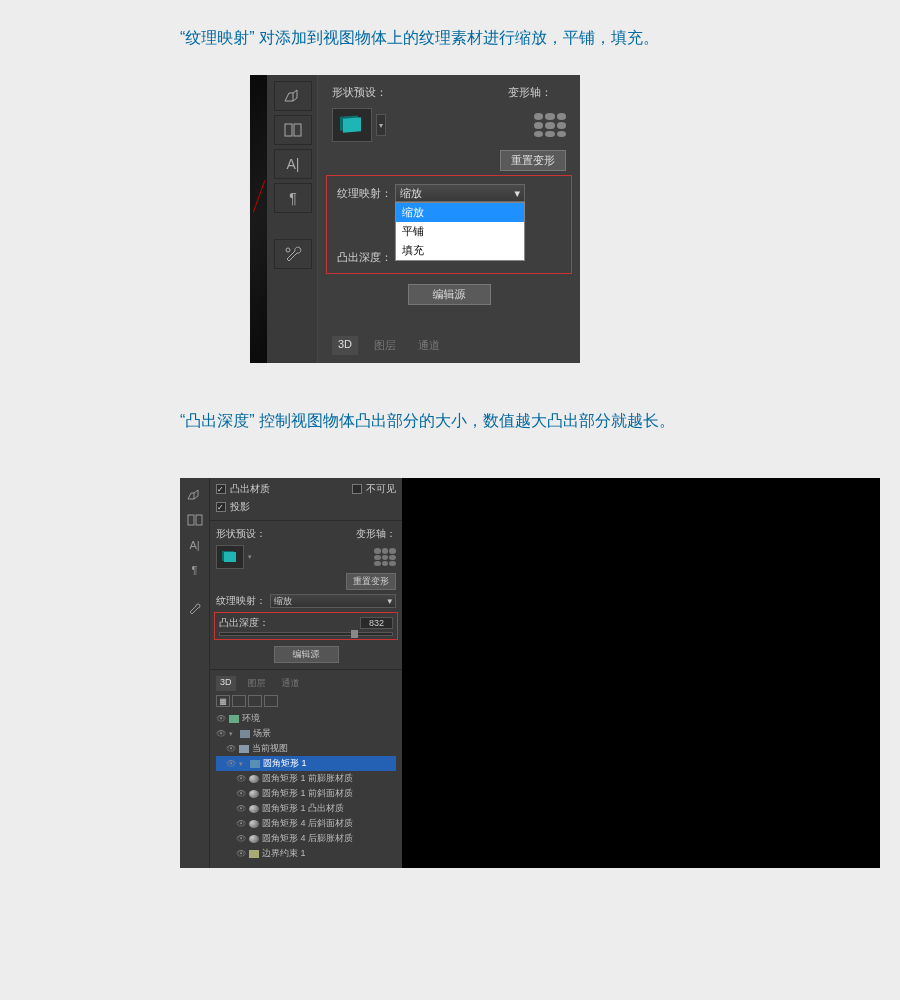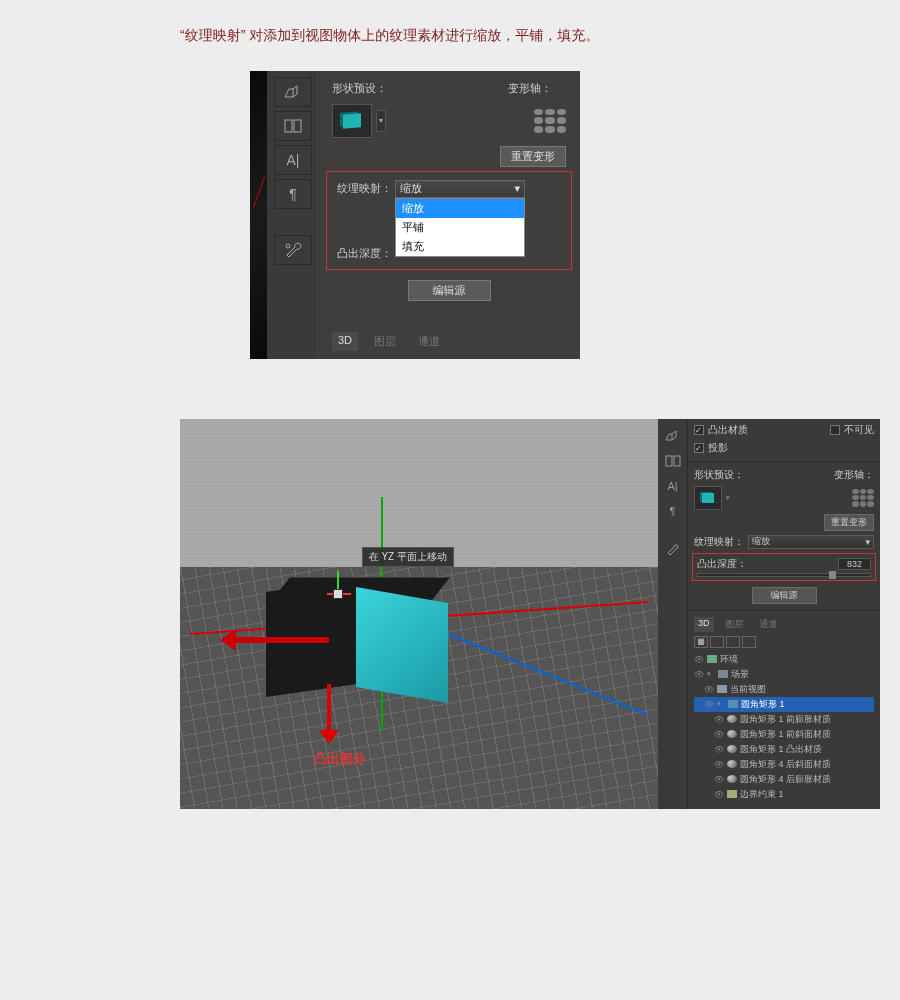--- a/index.html
+++ b/index.html
@@ -1,18 +1,18 @@
 <!DOCTYPE html>
 <html><head>
 <meta charset="utf-8">
 <style>
 * { margin: 0; padding: 0; box-sizing: border-box; }
 body { background: #ededed; font-family: "Microsoft YaHei", sans-serif; width: 900px; }
 .content { padding: 20px 110px 20px 180px; }
-.para { font-size: 14px; line-height: 2.2; color: #7f1d1d; margin-bottom: 20px; }
+.para { font-size: 16px; line-height: 2.2; color: #0369a1; margin-bottom: 20px; }
 
 
 .shot1 { width: 330px; height: 288px; margin: 0 0 40px 70px; background: #1a1a1a; position: relative; display: flex; }
 .s1-left { width: 68px; background: #141414; position: relative; }
 .s1-left::after { content:""; position:absolute; right:0; top:0; bottom:0; width:1px; background:#444; }
 .s1-slice { width: 18px; height: 100%; background: linear-gradient(135deg, #0a0a0a 0%, #1a1a1a 50%, #0a0a0a 100%); border-right: 1px solid #3a3a3a; position: relative; overflow: hidden; }
 .s1-slice .redline { position:absolute; width: 200%; height: 1px; background: #b00; top: 42%; left: -50%; transform: rotate(-70deg); }
 .s1-tools { width: 50px; background: #3a3a3a; padding: 6px 0; }
 .tool { width: 38px; height: 30px; margin: 0 auto 4px; background: #3a3a3a; border: 1px solid #2a2a2a; display: flex; align-items: center; justify-content: center; color: #aaa; font-size: 14px; }
 .tool svg { width: 20px; height: 18px; }
@@ -182,43 +182,24 @@
       </div>
       <div class="edit-src"><button class="btn-gray" style="padding:2px 24px">编辑源</button></div>
       <div class="tabs1">
         <span class="active">3D</span>
         <span>图层</span>
         <span>通道</span>
       </div>
     </div>
   </div>
 
+  <p class="para">“凸出深度” 控制视图物体凸出部分的大小，数值越大凸出部分就越长。</p>
 </div>
 
 <div class="shot2" style="margin-left:180px">
-  <div class="s2-view">
-    <div class="grid-floor"></div>
-    <div class="axis-red"></div>
-    <div class="axis-blue"></div>
-    <div class="axis-green"></div>
-    <div class="box3d">
-      <div class="b-side"></div>
-      <div class="b-top"></div>
-      <div class="b-front"></div>
-    </div>
-    <div class="gizmo">
-        <div class="gy"></div>
-        <div class="gx"></div>
-        <div class="gb"></div>
-      </div>
-    <div class="tooltip">在 YZ 平面上移动</div>
-    <div class="arrow-red-big"></div>
-    <div class="arrow-dn-red"></div>
-    <div class="annot">凸出部分</div>
-  </div>
 
   <div class="s2-right">
     <div class="s2-tools">
       <div class="stool">
           <svg viewBox="0 0 16 14">
             <path d="M1 11 L7 11 L7 5 L4 5 Z M7 5 L11 2 L11 8 L7 11" fill="none" stroke="#999"></path>
           </svg>
         </div>
       <div class="stool">
           <svg viewBox="0 0 16 14">

